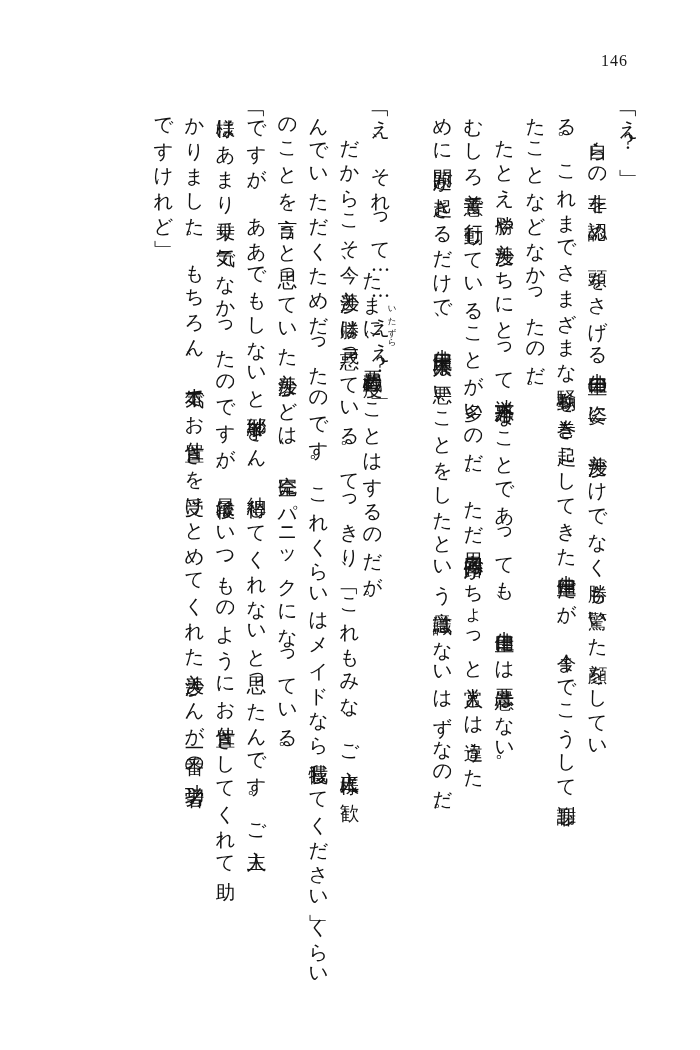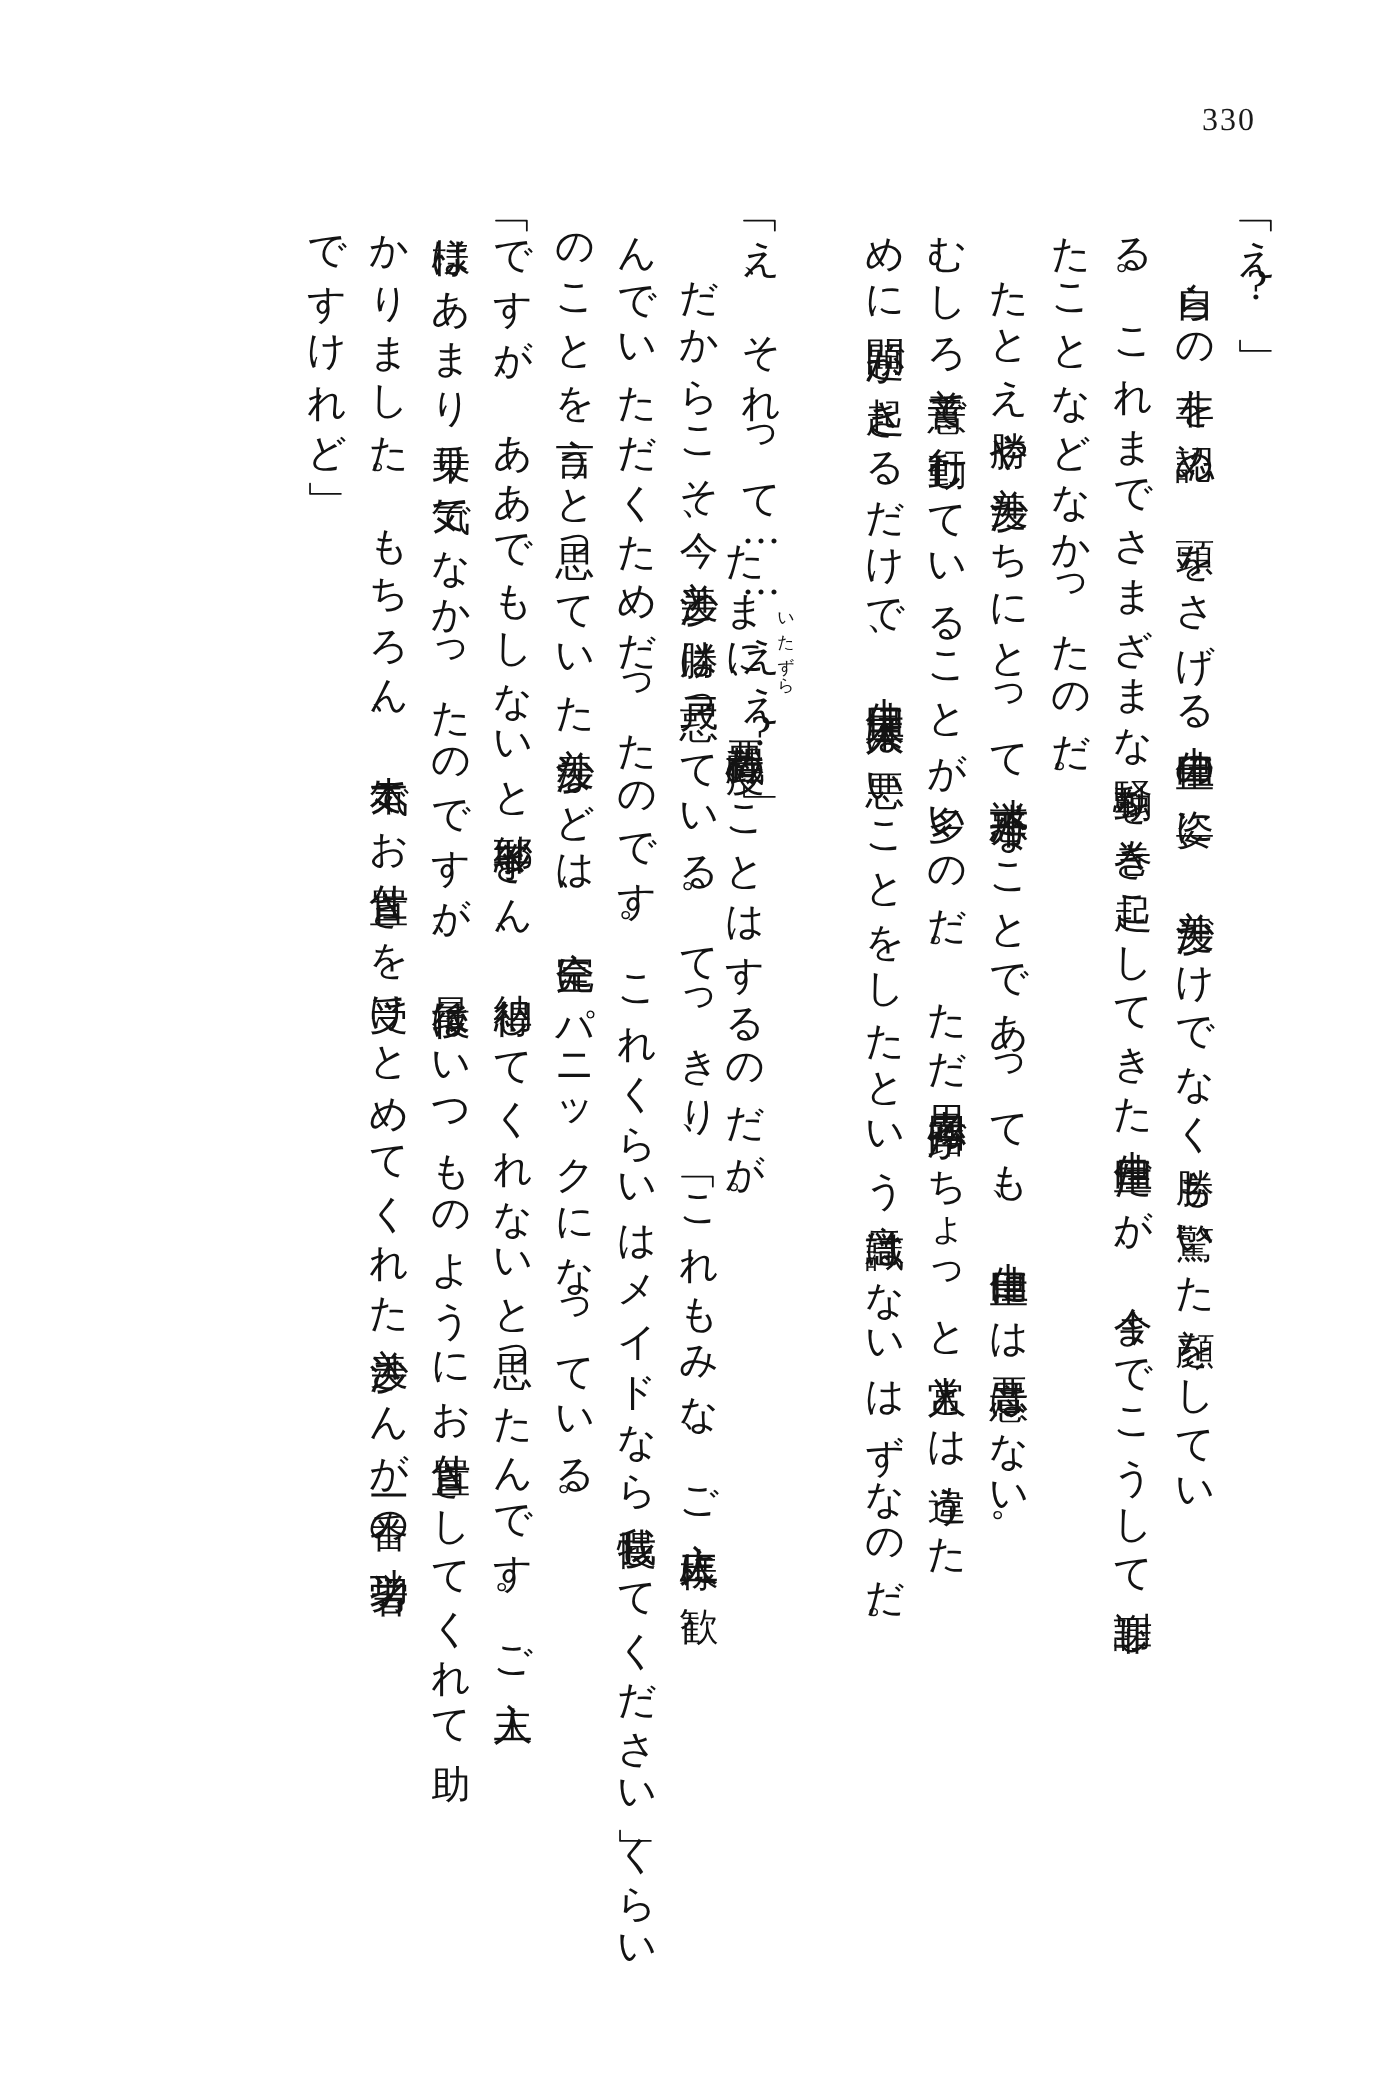--- a/index.html
+++ b/index.html
@@ -69,21 +69,21 @@
     left: -2px;
     top: 196px;
     color: #131313;
   }
 </style>
 </head>
 <body>
 
 <div class="page">
 
-  <div class="page-number">330</div>
+  <div class="page-number">146</div>
 
   <div class="text-block">
     <div class="vline">「え?」</div>
     <div class="vline">　自らの非を認め、頭をさげる由佳里の姿に、美沙だけでなく勝も驚いた顔をしてい</div>
     <div class="vline">る。これまでさまざまな騒動を巻き起こしてきた由佳里だが、今までこうして謝罪し</div>
     <div class="vline">たことなどなかったのだ。</div>
     <div class="vline">　たとえ勝や美沙たちにとって迷惑千万なことであっても、由佳里には悪意はない。</div>
     <div class="vline">むしろ善意で行動していることが多いのだ。ただ思考回路がちょっと常人とは違うた</div>
     <div class="vline">めに問題が起きるだけで、由佳里本人は悪いことをしたという意識はないはずなのだ。</div>
     <div class="vline ruby-host">

